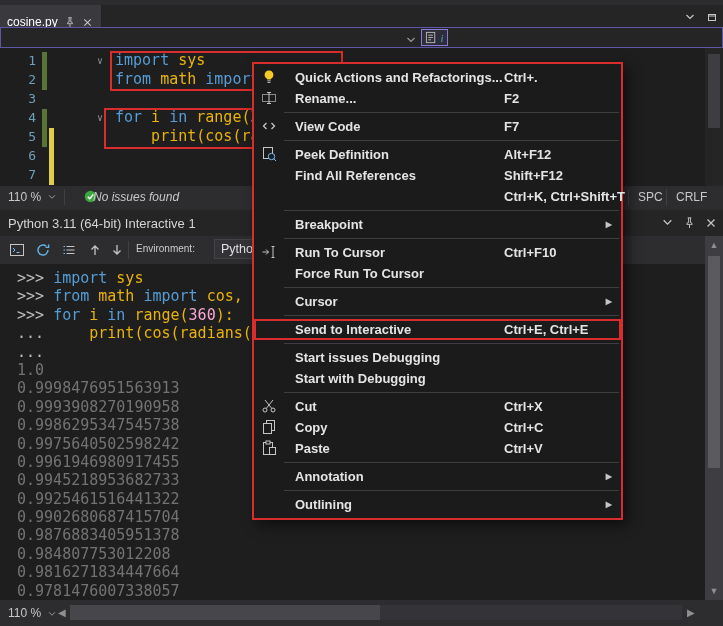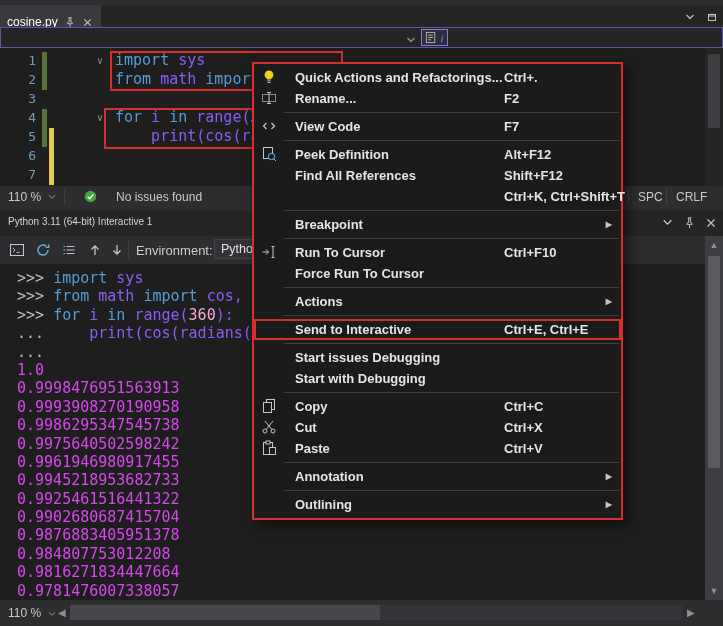--- a/index.html
+++ b/index.html
@@ -31,34 +31,34 @@
   .editor-vscroll{position:absolute;left:705px;top:48px;width:18px;height:138px;background:#252526;}
   .editor-vscroll .thumb{position:absolute;left:3px;top:6px;width:12px;height:74px;background:#3e3e42;}
 
   
   .editor-status{position:absolute;left:0;top:186px;width:723px;height:22px;background:#2d2d30;font-size:12px;color:#c8c8c8;}
   .es-item{position:absolute;top:4px;white-space:nowrap;}
   .vdiv{position:absolute;top:3px;width:1px;height:16px;background:#3f3f46;}
 
   
   .iw-titlebar{position:absolute;left:0;top:208px;width:723px;height:28px;background:#252526;border-top:2px solid #2d2d30;box-sizing:border-box;}
-  .iw-title{position:absolute;left:8px;top:6px;font-size:10px;color:#d4d4d4;white-space:nowrap;}
+  .iw-title{position:absolute;left:8px;top:6px;font-size:13px;color:#d4d4d4;white-space:nowrap;}
   .iw-controls{position:absolute;right:6px;top:5px;display:flex;gap:9px;align-items:center;}
 
   
   .iw-toolbar{position:absolute;left:0;top:236px;width:723px;height:28px;background:#2d2d30;}
   .tb-btn{position:absolute;top:5px;width:18px;height:18px;display:flex;align-items:center;justify-content:center;}
-  .env-label{position:absolute;left:136px;top:7px;font-size:13px;color:#cccccc;}
+  .env-label{position:absolute;left:136px;top:7px;font-size:10px;color:#cccccc;}
   .env-select{position:absolute;left:214px;top:3px;width:145px;height:20px;background:#333337;border:1px solid #434346;box-sizing:border-box;color:#e0e0e0;font-size:12.5px;padding:2px 6px;overflow:hidden;white-space:nowrap;}
 
   
   .repl{position:absolute;left:0;top:264px;width:705px;height:336px;background:#1e1e1e;box-sizing:border-box;padding:5px 0 0 17px;overflow:hidden;}
   .repl .line{height:18.4px;line-height:18.4px;font-family:"DejaVu Sans Mono",monospace;font-size:15px;white-space:pre;}
-  .tk-kw{color:#569cd6;} .tk-pl{color:#8b5cf6;} .tk-num{color:#f9a8d4;}
-  .tk-prompt{color:#bdbdbd;} .tk-out{color:#d946ef;}
+  .tk-kw{color:#569cd6;} .tk-pl{color:#eab308;} .tk-num{color:#f9a8d4;}
+  .tk-prompt{color:#bdbdbd;} .tk-out{color:#737373;}
 
   
   .iw-vscroll{position:absolute;left:705px;top:236px;width:18px;height:364px;background:#3e3e42;}
   .iw-vscroll .thumb{position:absolute;left:3px;top:20px;width:12px;height:212px;background:#5a5a5f;}
   .scroll-arrow{position:absolute;left:0;width:18px;text-align:center;color:#8f8f8f;font-size:9px;line-height:14px;}
 
   
   .iw-status{position:absolute;left:0;top:600px;width:723px;height:26px;background:#2d2d30;font-size:12px;color:#c8c8c8;}
   .htrack{position:absolute;left:70px;top:5px;width:612px;height:15px;background:#333338;}
   .hthumb{position:absolute;left:0;top:0;width:310px;height:15px;background:#46464b;}
@@ -150,21 +150,21 @@
           <path d="M2.5 4 6 7.5 9.5 4" stroke="#9a9a9a" fill="none" stroke-width="1.2"></path>
         </svg>
     </span>
     <span class="vdiv" style="left:64px;"></span>
     <span class="es-item" style="left:84px;top:4px;">
       <svg width="13" height="13" viewBox="0 0 14 14">
           <circle cx="7" cy="7" r="6.2" fill="#3fa73f"></circle>
           <path d="M4 7.2 6.2 9.4 10 4.8" stroke="#ffffff" fill="none" stroke-width="1.5"></path>
         </svg>
     </span>
-    <span class="es-item" style="left:116px;">No issues found</span>
+    <span class="es-item" style="left:93px;font-style:italic;">No issues found</span>
     <span class="vdiv" style="left:628px;"></span>
     <span class="es-item" style="left:638px;">SPC</span>
     <span class="vdiv" style="left:666px;"></span>
     <span class="es-item" style="left:676px;">CRLF</span>
   </div>
 
   <div class="iw-titlebar">
     <span class="iw-title">Python 3.11 (64-bit) Interactive 1</span>
     <span class="iw-controls">
       <span>
@@ -286,37 +286,37 @@
       <div class="menu-item"><span class="menu-icon"></span><span class="menu-shortcut">Ctrl+K, Ctrl+Shift+T</span></div>
       <div class="menu-sep"></div>
       <div class="menu-item"><span class="menu-icon"></span><span class="menu-label">Breakpoint</span><span class="menu-arrow">▶</span></div>
       <div class="menu-sep"></div>
       <div class="menu-item"><span class="menu-icon"><svg width="16" height="16" viewBox="0 0 16 16">
             <path d="M1.5 8h6M5 5.5 7.5 8 5 10.5" stroke="#c5c5c5" fill="none"></path>
             <path d="M10.5 2.5h3M12 2.5v11M10.5 13.5h3" stroke="#c5c5c5" fill="none"></path>
           </svg></span><span class="menu-label">Run To Cursor</span><span class="menu-shortcut">Ctrl+F10</span></div>
       <div class="menu-item"><span class="menu-icon"></span><span class="menu-label">Force Run To Cursor</span></div>
       <div class="menu-sep"></div>
-      <div class="menu-item"><span class="menu-icon"></span><span class="menu-label">Actions</span><span class="menu-arrow">▶</span></div>
+      <div class="menu-item"><span class="menu-icon"></span><span class="menu-label">Cursor</span><span class="menu-arrow">▶</span></div>
       <div class="menu-sep"></div>
       <div class="menu-item highlighted"><span class="menu-icon"></span><span class="menu-label">Send to Interactive</span><span class="menu-shortcut">Ctrl+E, Ctrl+E</span></div>
       <div class="menu-sep"></div>
       <div class="menu-item"><span class="menu-icon"></span><span class="menu-label">Start issues Debugging</span></div>
       <div class="menu-item"><span class="menu-icon"></span><span class="menu-label">Start with Debugging</span></div>
       <div class="menu-sep"></div>
-      <div class="menu-item"><span class="menu-icon"><svg width="16" height="16" viewBox="0 0 16 16">
-            <rect x="5.5" y="1.5" width="8" height="10" fill="none" stroke="#c5c5c5"></rect>
-            <rect x="2.5" y="4.5" width="8" height="10" fill="#1b1b1c" stroke="#c5c5c5"></rect>
-          </svg></span><span class="menu-label">Copy</span><span class="menu-shortcut">Ctrl+C</span></div>
       <div class="menu-item"><span class="menu-icon"><svg width="16" height="16" viewBox="0 0 16 16">
             <circle cx="4" cy="12" r="2" fill="none" stroke="#c5c5c5"></circle>
             <circle cx="12" cy="12" r="2" fill="none" stroke="#c5c5c5"></circle>
             <path d="M5.2 10.5 12 2M10.8 10.5 4 2" stroke="#c5c5c5" fill="none"></path>
           </svg></span><span class="menu-label">Cut</span><span class="menu-shortcut">Ctrl+X</span></div>
       <div class="menu-item"><span class="menu-icon"><svg width="16" height="16" viewBox="0 0 16 16">
+            <rect x="5.5" y="1.5" width="8" height="10" fill="none" stroke="#c5c5c5"></rect>
+            <rect x="2.5" y="4.5" width="8" height="10" fill="#1b1b1c" stroke="#c5c5c5"></rect>
+          </svg></span><span class="menu-label">Copy</span><span class="menu-shortcut">Ctrl+C</span></div>
+      <div class="menu-item"><span class="menu-icon"><svg width="16" height="16" viewBox="0 0 16 16">
             <rect x="2.5" y="2.5" width="9" height="12" fill="none" stroke="#c5c5c5"></rect>
             <rect x="5" y="1" width="4" height="3" fill="#1b1b1c" stroke="#c5c5c5"></rect>
             <rect x="8.5" y="7.5" width="6" height="7" fill="#1b1b1c" stroke="#c5c5c5"></rect>
           </svg></span><span class="menu-label">Paste</span><span class="menu-shortcut">Ctrl+V</span></div>
       <div class="menu-sep"></div>
       <div class="menu-item"><span class="menu-icon"></span><span class="menu-label">Annotation</span><span class="menu-arrow">▶</span></div>
       <div class="menu-sep"></div>
       <div class="menu-item"><span class="menu-icon"></span><span class="menu-label">Outlining</span><span class="menu-arrow">▶</span></div>
     </div>
 

